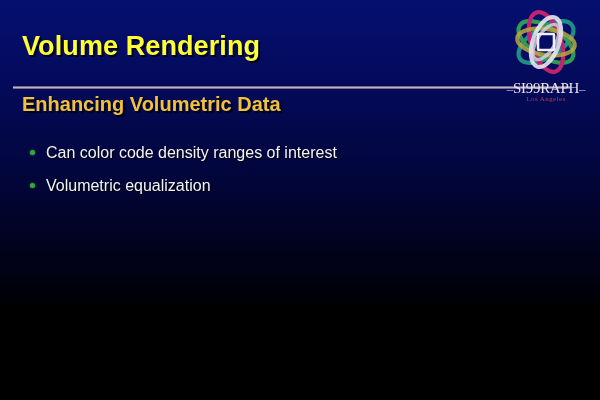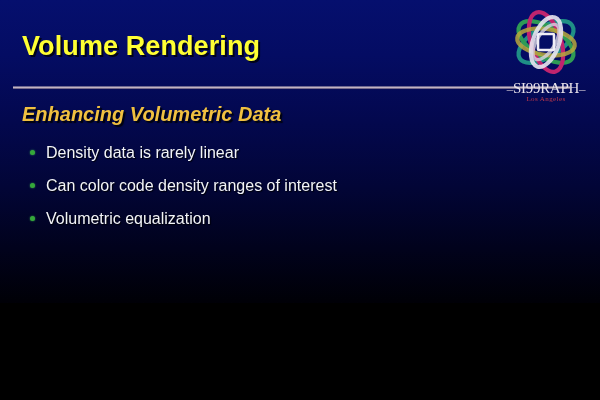--- a/index.html
+++ b/index.html
@@ -47,24 +47,23 @@
         #2b2f6b 0%,
         #b9a8bb 35%,
         #c8bcc8 60%,
         #3a3060 100%);
   }
 
   
   .subtitle {
     position: absolute;
     left: 22px;
-    top: 103px;
+    top: 93px;
     font-size: 20px;
     font-weight: bold;
-    font-style: italic;
     color: #f0c040;
     text-shadow: 2px 2px 1px rgba(0,0,0,0.8);
     white-space: nowrap;
   }
 
   
   .bullets {
     position: absolute;
     left: 27px;
     top: 136px;
@@ -175,24 +174,20 @@
 <div class="slide">
 
   <div class="title">Volume Rendering</div>
 
   <div class="rule"></div>
 
   <div class="subtitle">Enhancing Volumetric Data</div>
 
   <div class="bullets">
 
-    <div class="bullet-row">
-      <span class="bullet-dot"></span>
-      <span class="bullet-text">Density data is rarely linear</span>
-    </div>
 
 
     <div class="bullet-row">
       <span class="bullet-dot"></span>
       <span class="bullet-text">Can color code density ranges of interest</span>
     </div>
 
     <div class="bullet-row">
       <span class="bullet-dot"></span>
       <span class="bullet-text">Volumetric equalization</span>

